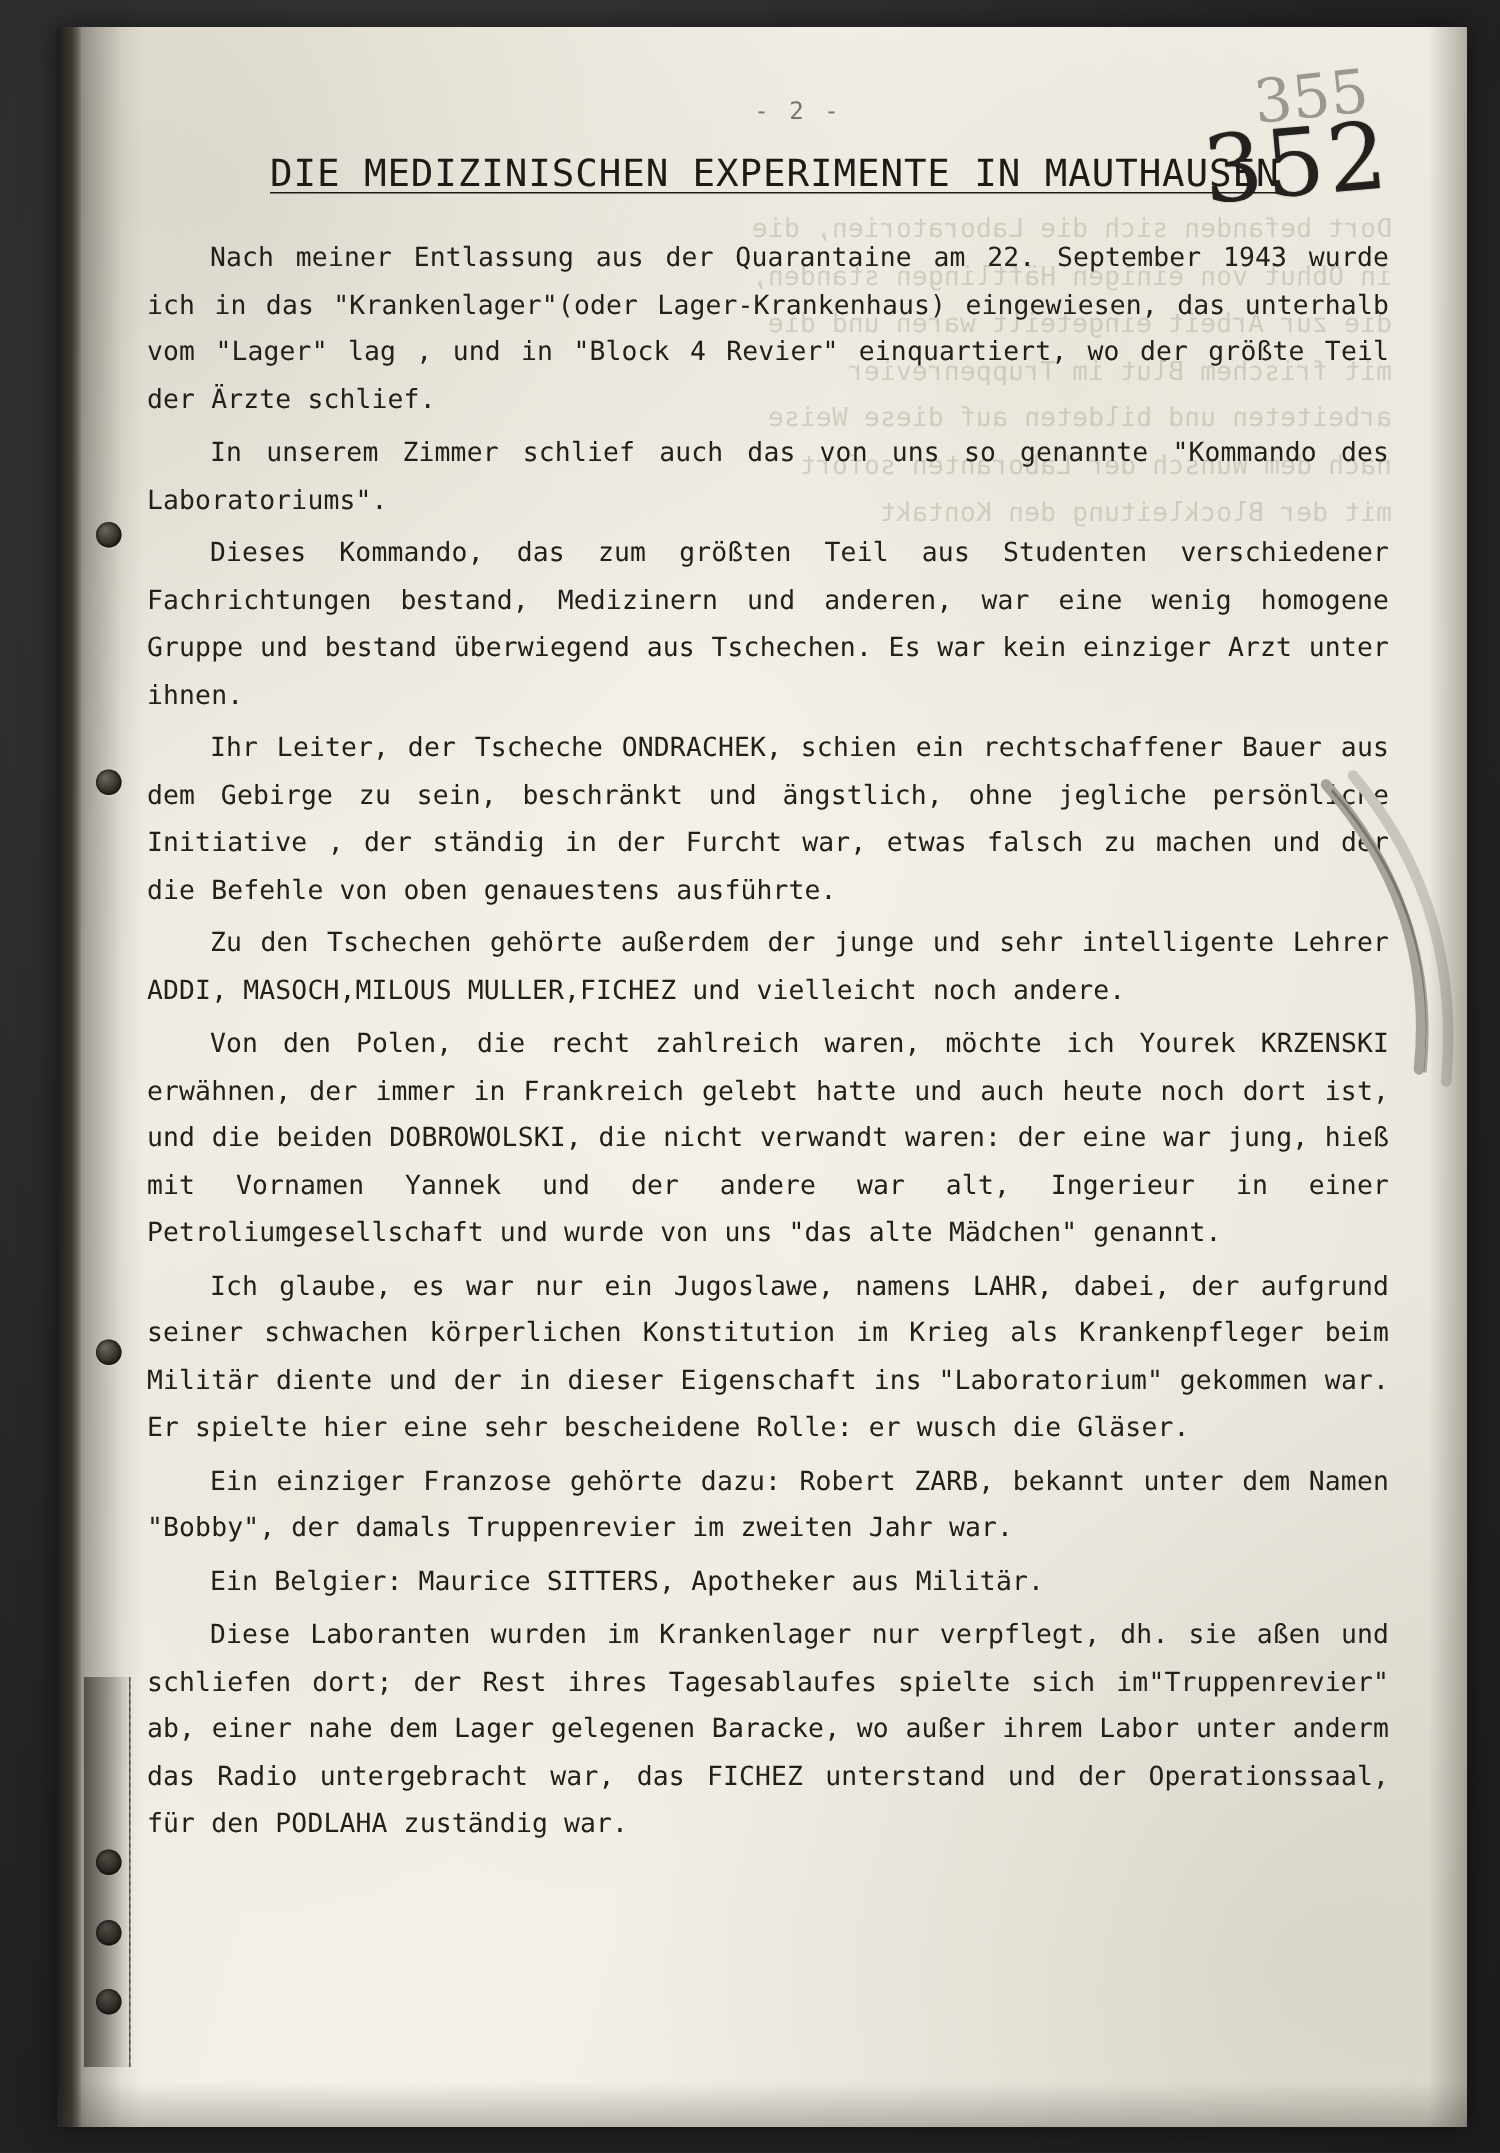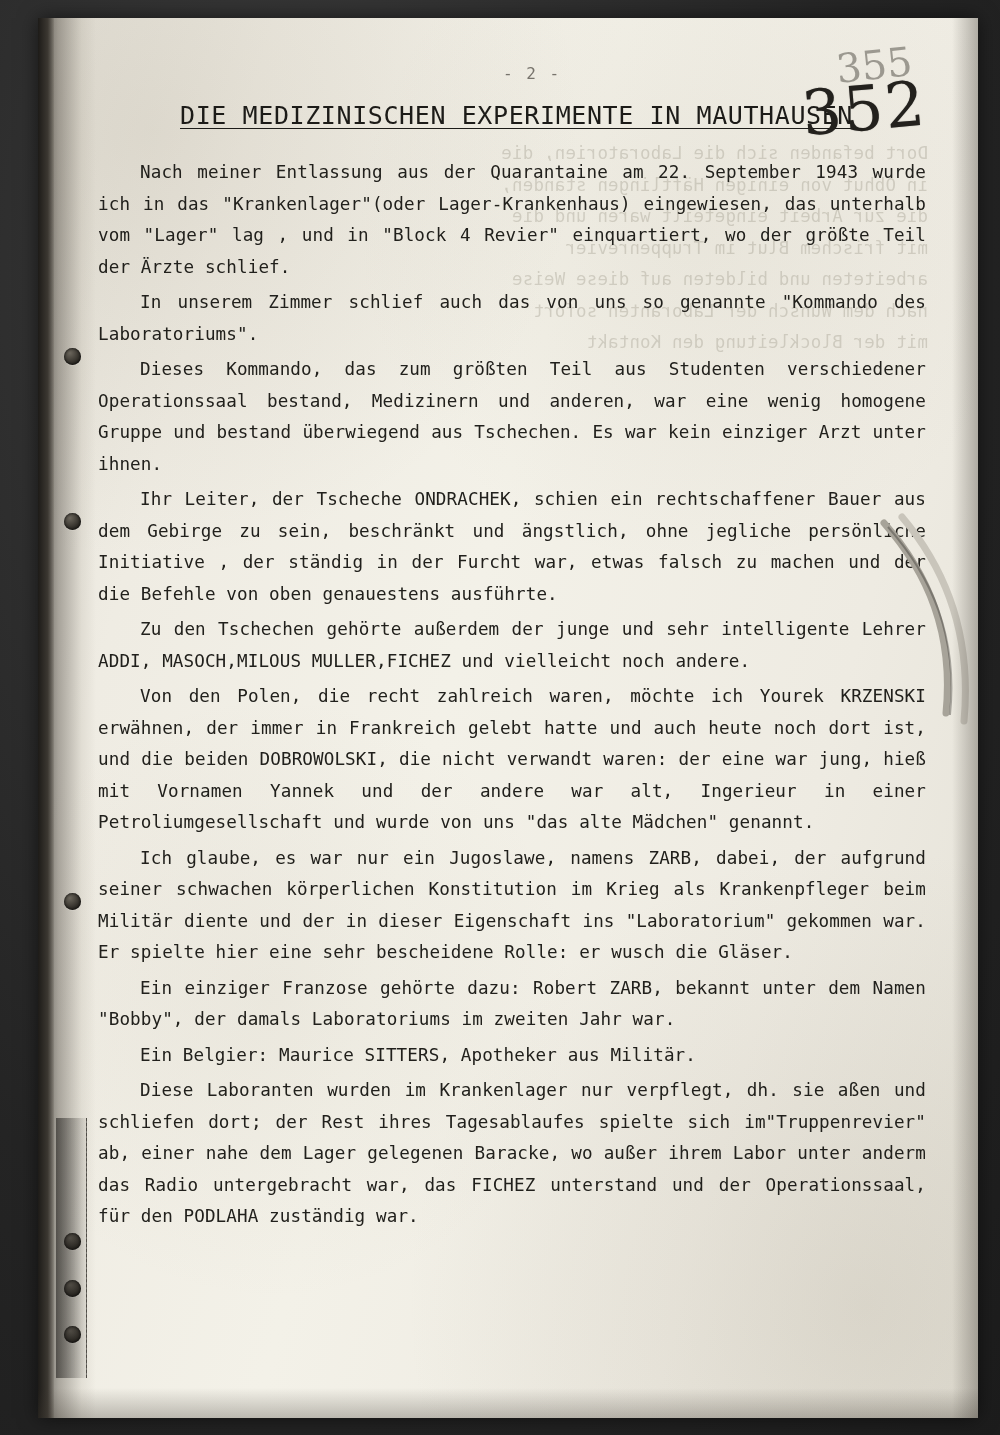--- a/index.html
+++ b/index.html
@@ -207,26 +207,26 @@
 arbeiteten und bildeten auf diese Weise
 nach dem Wunsch der Laboranten sofort
 mit der Blockleitung den Kontakt</div>
 
     <div id="typescript">
       <div class="pagenum">- 2 -</div>
       <div id="doc-title">DIE MEDIZINISCHEN EXPERIMENTE IN MAUTHAUSEN</div>
 
       <p class="para first">Nach meiner Entlassung aus der Quarantaine am 22. September 1943 wurde ich in das "Krankenlager"(oder Lager-Krankenhaus) eingewiesen, das unterhalb vom "Lager" lag , und in "Block 4 Revier" einquartiert, wo der größte Teil der Ärzte schlief.</p>
       <p class="para">In unserem Zimmer schlief auch das von uns so genannte "Kommando des Laboratoriums".</p>
-      <p class="para">Dieses Kommando, das zum größten Teil aus Studenten verschiedener Operationssaal bestand, Medizinern und anderen, war eine wenig homogene Gruppe und bestand überwiegend aus Tschechen. Es war kein einziger Arzt unter ihnen.</p>
+      <p class="para">Dieses Kommando, das zum größten Teil aus Studenten verschiedener Fachrichtungen bestand, Medizinern und anderen, war eine wenig homogene Gruppe und bestand überwiegend aus Tschechen. Es war kein einziger Arzt unter ihnen.</p>
       <p class="para">Ihr Leiter, der Tscheche ONDRACHEK, schien ein rechtschaffener Bauer aus dem Gebirge zu sein, beschränkt und ängstlich, ohne jegliche persönliche Initiative , der ständig in der Furcht war, etwas falsch zu machen und der die Befehle von oben genauestens ausführte.</p>
       <p class="para">Zu den Tschechen gehörte außerdem der junge und sehr intelligente Lehrer ADDI, MASOCH,MILOUS MULLER,FICHEZ und vielleicht noch andere.</p>
       <p class="para">Von den Polen, die recht zahlreich waren, möchte ich Yourek KRZENSKI erwähnen, der immer in Frankreich gelebt hatte und auch heute noch dort ist, und die beiden DOBROWOLSKI, die nicht verwandt waren: der eine war jung, hieß mit Vornamen Yannek und der andere war alt, Ingerieur in einer Petroliumgesellschaft und wurde von uns "das alte Mädchen" genannt.</p>
-      <p class="para">Ich glaube, es war nur ein Jugoslawe, namens ZARB, dabei, der aufgrund seiner schwachen körperlichen Konstitution im Krieg als Krankenpfleger beim Militär diente und der in dieser Eigenschaft ins "Laboratorium" gekommen war. Er spielte hier eine sehr bescheidene Rolle: er wusch die Gläser.</p>
-      <p class="para">Ein einziger Franzose gehörte dazu: Robert ZARB, bekannt unter dem Namen "Bobby", der damals Laboratoriums im zweiten Jahr war.</p>
+      <p class="para">Ich glaube, es war nur ein Jugoslawe, namens LAHR, dabei, der aufgrund seiner schwachen körperlichen Konstitution im Krieg als Krankenpfleger beim Militär diente und der in dieser Eigenschaft ins "Laboratorium" gekommen war. Er spielte hier eine sehr bescheidene Rolle: er wusch die Gläser.</p>
+      <p class="para">Ein einziger Franzose gehörte dazu: Robert ZARB, bekannt unter dem Namen "Bobby", der damals Truppenrevier im zweiten Jahr war.</p>
       <p class="para">Ein Belgier: Maurice SITTERS, Apotheker aus Militär.</p>
       <p class="para">Diese Laboranten wurden im Krankenlager nur verpflegt, dh. sie aßen und schliefen dort; der Rest ihres Tagesablaufes spielte sich im"Truppenrevier" ab, einer nahe dem Lager gelegenen Baracke, wo außer ihrem Labor unter anderm das Radio untergebracht war, das FICHEZ unterstand und der Operationssaal, für den PODLAHA zuständig war.</p>
     </div>
 
     <div id="archive-number-faint">355</div>
     <div id="archive-number">352</div>
 
     <div id="binding-gutter"></div>
     <div id="gutter-edge-dark"></div>
 

